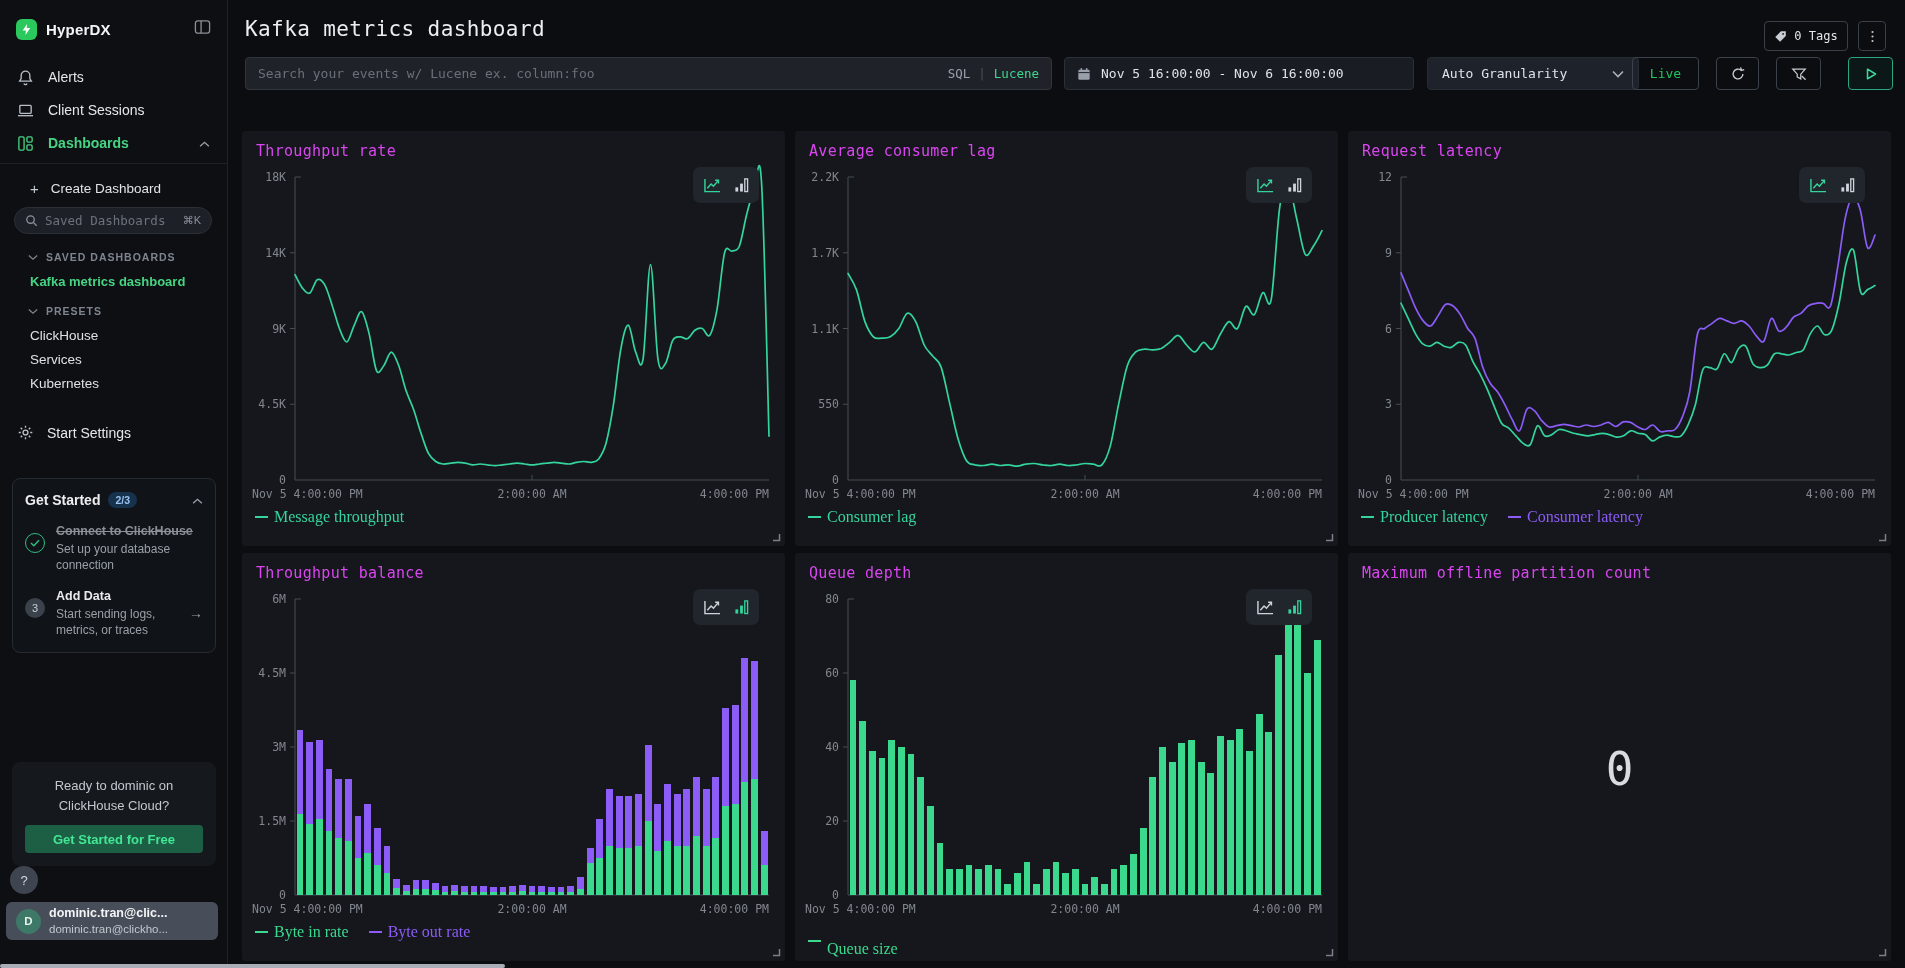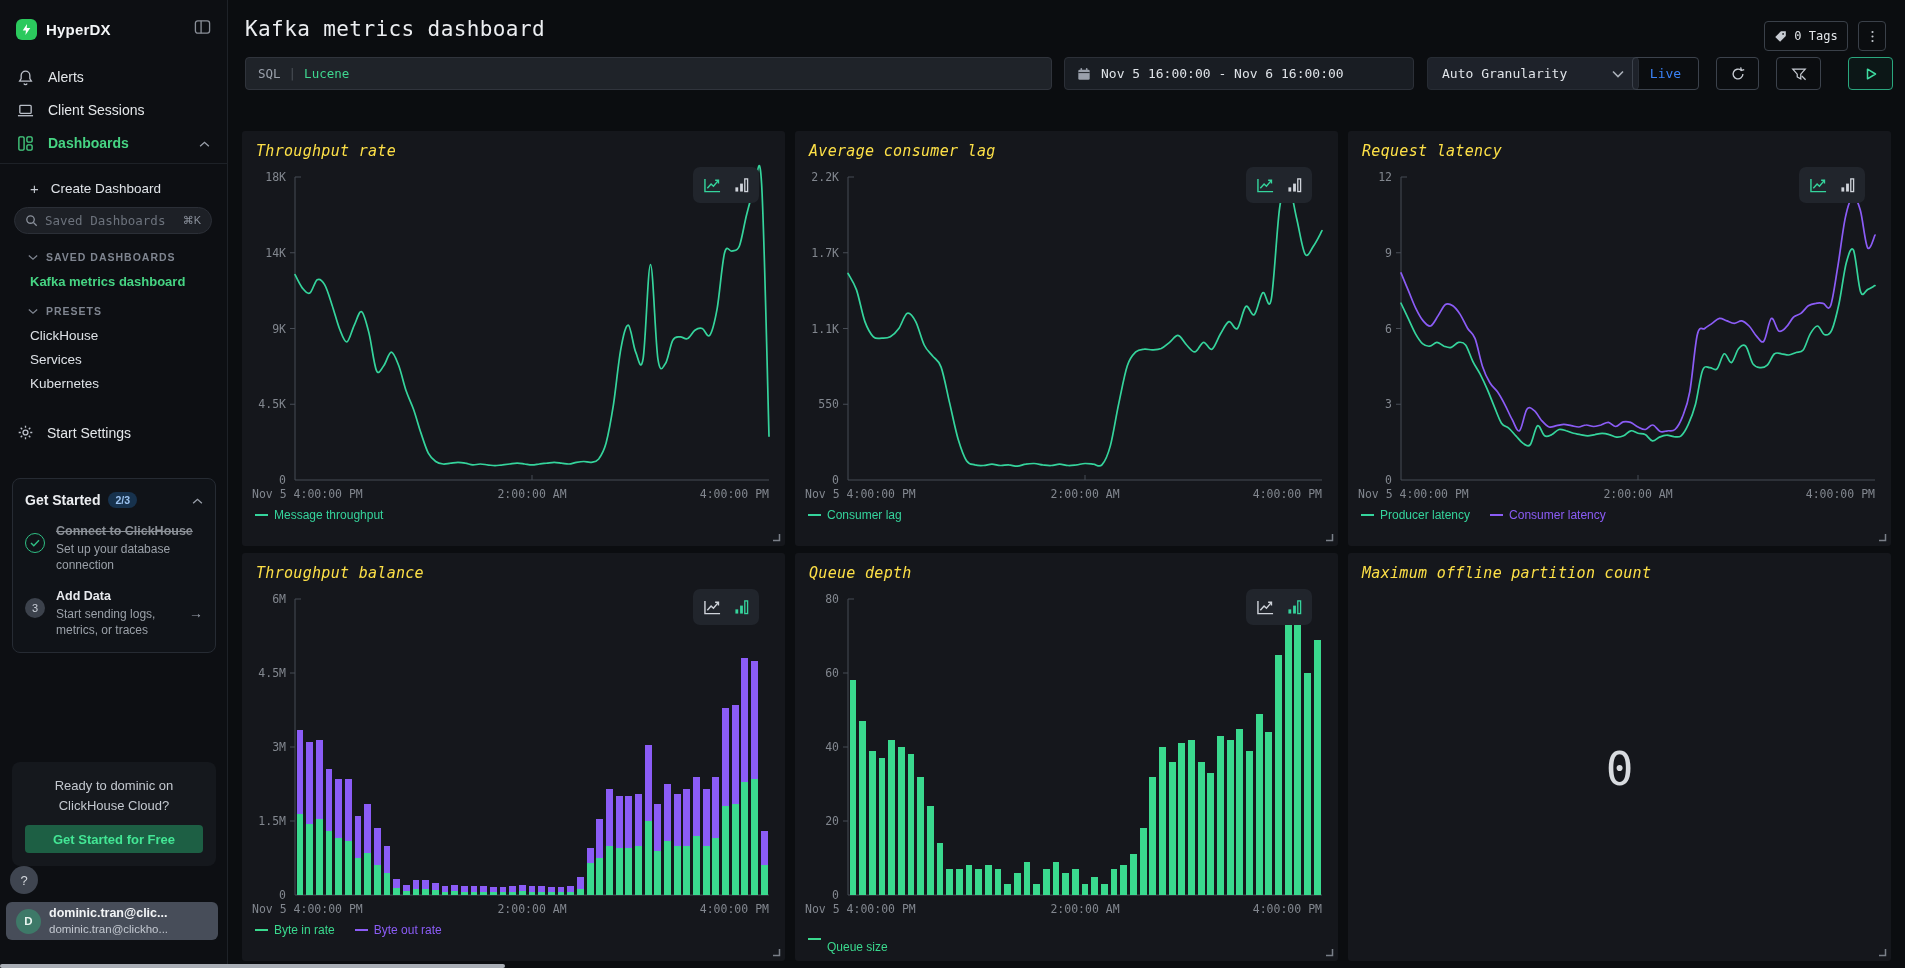--- a/index.html
+++ b/index.html
@@ -60,33 +60,33 @@
   #search-bar { left:245px; width:807px; background:#1f2329; border:1px solid #30343c; border-radius:4px; display:flex; align-items:center; padding:0 12px; gap:10px; }
   #search-input { flex:1; background:transparent; border:none; outline:none; color:#dfe3e8; font-size:13px; font-family:"DejaVu Sans Mono",monospace; }
   #search-input::placeholder { color:#6a7078; }
   .lang-toggle { display:flex; gap:8px; font-size:12.5px; }
   .lang-sql { color:#9aa0ab; cursor:pointer; }
   .lang-sep { color:#4a4f57; }
   .lang-lucene { color:#3fd68f; cursor:pointer; }
   #date-picker { left:1064px; width:350px; background:#191d23; border:1px solid #2c3038; border-radius:4px; display:flex; align-items:center; gap:10px; padding:0 12px; color:#dfe3e8; font-size:13px; cursor:pointer; }
   #granularity { left:1427px; width:212px; background:#1e222a; border:1px solid #272c34; border-radius:4px; display:flex; align-items:center; padding:0 14px; color:#dfe3e8; font-size:13px; cursor:pointer; }
   #granularity .gchev { margin-left:auto; color:#aab0b9; }
-  .tool-btn { border:1px solid #3c424c; border-radius:4px; background:transparent; display:flex; align-items:center; justify-content:center; color:#3b82f6; cursor:pointer; }
+  .tool-btn { border:1px solid #3c424c; border-radius:4px; background:transparent; display:flex; align-items:center; justify-content:center; color:#22c55e; cursor:pointer; }
   #live-btn { left:1632px; width:67px; font-size:13px; }
   #refresh-btn { left:1716px; width:43px; color:#c8ccd3; }
   #filter-btn { left:1776px; width:45px; color:#c8ccd3; }
   #play-btn { left:1848px; width:45px; border-color:#2aa77e; color:#3ddba0; background:rgba(45,212,160,.05); }
 
   
   .panel { position:absolute; background:#15171c; border-radius:3px; }
-  .panel-title { position:absolute; left:14px; top:11px; color:#fde047; font-size:15px; letter-spacing:.3px;font-style:italic; }
+  .panel-title { position:absolute; left:14px; top:11px; color:#d946ef; font-size:15px; letter-spacing:.3px; }
   .chart-toolbar { position:absolute; top:36px; right:26px; width:66px; height:36px; background:#21252c; border-radius:7px; display:flex; align-items:center; justify-content:center; gap:12px; }
   .ct-btn { display:flex; cursor:pointer; color:#cfd3da; }
   .ct-btn.active { color:#35d49c; }
-  .legend { position:absolute; left:13px; display:flex; gap:20px; font-family:Liberation Sans, sans-serif; font-size:12px; }
+  .legend { position:absolute; left:13px; display:flex; gap:20px; font-family:Liberation Serif, serif; font-size:16px; }
   .legend-item { display:flex; gap:6px; align-items:center; }
   .legend-dash { width:13px; height:2px; }
   .big-number { position:absolute; left:50%; top:53%; transform:translate(-50%,-50%); color:#d8dbdf; font-size:46px; }
   svg text { font-family:"DejaVu Sans Mono",monospace; }
   .resize-h { position:absolute; right:4px; bottom:4px; cursor:nwse-resize; color:#7a7f88; }
   #hscroll-thumb { position:absolute; left:0; bottom:0; width:505px; height:4px; background:#a9aeb6; border-radius:2px; }
 </style>
 </head>
 <body>
 
@@ -248,20 +248,21 @@
 </button>
 <button class="kebab-btn">
   <svg width="3" height="13" viewBox="0 0 4 16">
       <circle cx="2" cy="2" r="1.4" fill="currentColor"></circle>
       <circle cx="2" cy="8" r="1.4" fill="currentColor"></circle>
       <circle cx="2" cy="14" r="1.4" fill="currentColor"></circle>
     </svg>
 </button>
 
 <div id="search-bar" class="trow">
+  <input id="search-input" placeholder="Search your events w/ Lucene ex. column:foo" style="">
   <span class="lang-toggle mono">
     <span class="lang-sql">SQL</span>
     <span class="lang-sep">|</span>
     <span class="lang-lucene">Lucene</span>
   </span>
 </div>
 
 <div id="date-picker" class="trow mono">
   <svg width="14" height="14" viewBox="0 0 16 16">
       <rect x="1.5" y="3" width="13" height="11.5" rx="1.5" fill="#9aa0ab"></rect>

